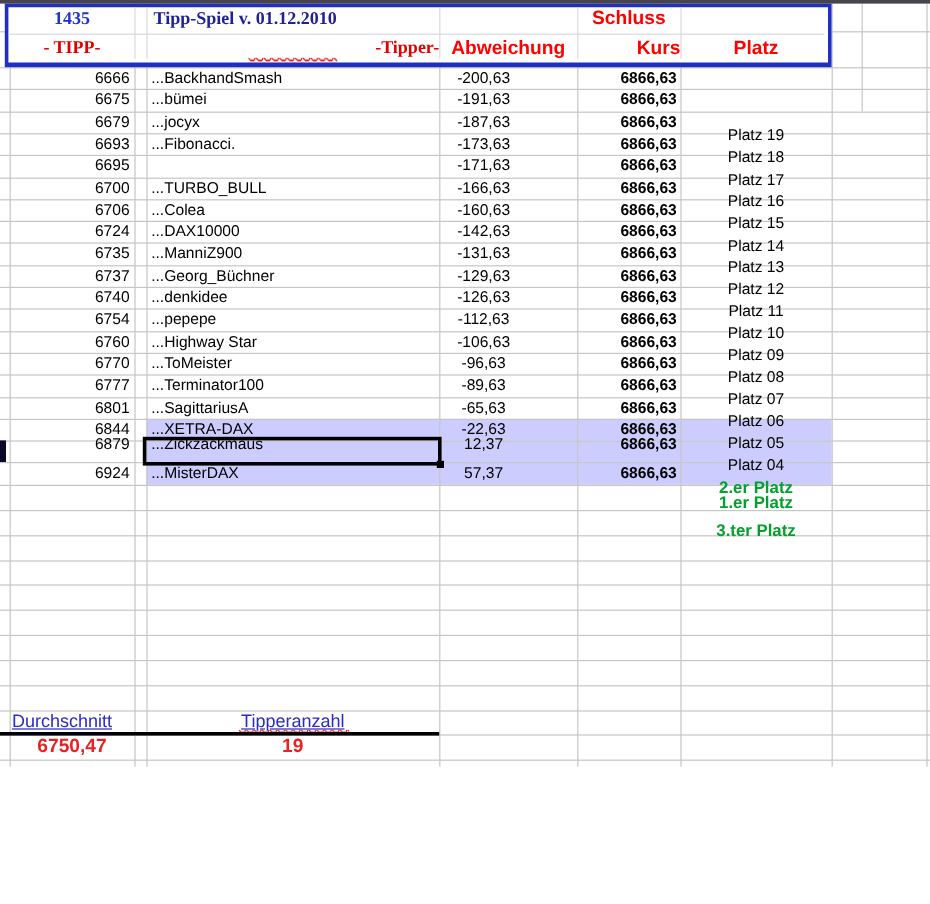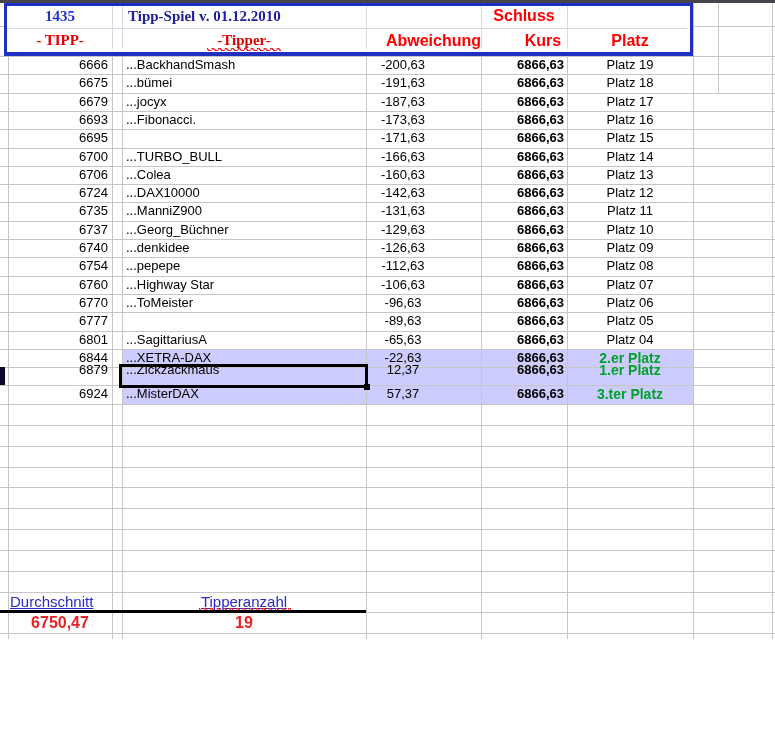--- a/index.html
+++ b/index.html
@@ -20,21 +20,21 @@
   .serifb { font-family:"Liberation Serif", serif; font-weight:bold; font-size:15px; }
   .sansb { font-weight:bold; font-size:16px; }
   .hrow1 { top:3px; height:26px; line-height:26px; }
   .hrow2 { top:29px; height:23px; line-height:23px; }
   .row { position:absolute; left:0; width:775px; z-index:6; font-size:13px; color:#000; }
   .cell { position:absolute; top:0; height:100%; white-space:nowrap; }
   .c-tipp   { left:8px;   width:100px; text-align:right; }
   .c-tipper { left:126px; width:238px; text-align:left; }
   .c-abw    { left:366px; width:74px;  text-align:center; }
   .c-kurs   { left:481px; width:83px;  text-align:right; font-weight:bold; }
-  .c-platz  { left:567px; width:126px; text-align:center; }
+  .c-platz  { left:567px; width:126px; text-align:center;margin-top:48px; }
   .winner .c-platz { color:var(--green); font-weight:bold; font-size:14px; }
   .sel-border { position:absolute; left:119px; width:249px; height:24px;
     border:3px solid #000; box-sizing:border-box; z-index:7; }
   .sel-handle { position:absolute; width:6px; height:6px; background:#000; z-index:7; }
   .row-indicator { position:absolute; left:0; width:5px; background:#0a0a28; z-index:7; }
   .wavy { position:absolute; height:4px; z-index:6; background-repeat:repeat-x; background-size:6.5px 4px;
     background-image:radial-gradient(circle at 3px 0px, rgba(0,0,0,0) 2px, #f02020 2px, #f02020 3.2px, rgba(0,0,0,0) 3.2px); }
   .blackline { position:absolute; background:#000; z-index:6; }
   .ftxt { position:absolute; z-index:6; white-space:nowrap; }
   .flabel { font-size:15px; color:var(--foot-blue); text-decoration:underline; }
@@ -52,24 +52,24 @@
   <div class="hfaint" style="left:122px; top:6px; width:1px; height:43px;"></div>
   <div class="hfaint" style="left:366px; top:6px; width:1px; height:43px;"></div>
   <div class="hfaint" style="left:481px; top:6px; width:1px; height:43px;"></div>
   <div class="hfaint" style="left:567px; top:6px; width:1px; height:43px;"></div>
 
   <div class="htxt hrow1 serifb" style="left:8px; width:104px; text-align:center; color:var(--hdr-blue);">1435</div>
   <div class="htxt hrow1 serifb" style="left:128px; color:var(--navy);">Tipp-Spiel v. 01.12.2010</div>
   <div class="htxt hrow1 sansb" style="left:481px; width:86px; text-align:center; color:var(--hdr-red);">Schluss</div>
 
   <div class="htxt hrow2 serifb" style="left:8px; width:104px; text-align:center; color:var(--serif-red);">- TIPP-</div>
-  <div class="htxt hrow2 serifb" style="left:122px; width:244px; text-align:center; color:var(--serif-red);">-Tipper-</div>
+  <div class="htxt hrow2 serifb" style="left:122px; width:244px; text-align:right; color:var(--serif-red);">-Tipper-</div>
   <div class="wavy" style="left:207px; top:48px; width:74px;"></div>
-  <div class="htxt hrow2 sansb" style="left:366px; width:115px; text-align:right; color:var(--hdr-red);">Abweichung</div>
-  <div class="htxt hrow2 sansb" style="left:500px; width:86px; text-align:center; color:var(--hdr-red);">Kurs</div>
+  <div class="htxt hrow2 sansb" style="left:366px; width:115px; text-align:center; color:var(--hdr-red);">Abweichung</div>
+  <div class="htxt hrow2 sansb" style="left:481px; width:86px; text-align:right; color:var(--hdr-red);">Kurs</div>
   <div class="htxt hrow2 sansb" style="left:567px; width:126px; text-align:center; color:var(--hdr-red);">Platz</div>
 
   <div id="gen">
       <div class="vline" style="left: 8px; top: 3px; height: 750px;"></div>
       <div class="vline" style="left: 112px; top: 3px; height: 750px;"></div>
       <div class="vline" style="left: 122px; top: 3px; height: 750px;"></div>
       <div class="vline" style="left: 366px; top: 3px; height: 750px;"></div>
       <div class="vline" style="left: 481px; top: 3px; height: 750px;"></div>
       <div class="vline" style="left: 567px; top: 3px; height: 750px;"></div>
       <div class="vline" style="left: 693px; top: 3px; height: 750px;"></div>
@@ -205,20 +205,21 @@
       </div>
       <div class="row" style="top: 293.9px; height: 18.3px; line-height: 18.3px;">
         <div class="cell c-tipp">6770</div>
         <div class="cell c-tipper">...ToMeister</div>
         <div class="cell c-abw">-96,63</div>
         <div class="cell c-kurs">6866,63</div>
         <div class="cell c-platz">Platz 06</div>
       </div>
       <div class="row" style="top: 312.2px; height: 18.3px; line-height: 18.3px;">
         <div class="cell c-tipp">6777</div>
+        <div class="cell c-tipper">...Terminator100</div>
         <div class="cell c-abw">-89,63</div>
         <div class="cell c-kurs">6866,63</div>
         <div class="cell c-platz">Platz 05</div>
       </div>
       <div class="row" style="top: 330.5px; height: 18.3px; line-height: 18.3px;">
         <div class="cell c-tipp">6801</div>
         <div class="cell c-tipper">...SagittariusA</div>
         <div class="cell c-abw">-65,63</div>
         <div class="cell c-kurs">6866,63</div>
         <div class="cell c-platz">Platz 04</div>

